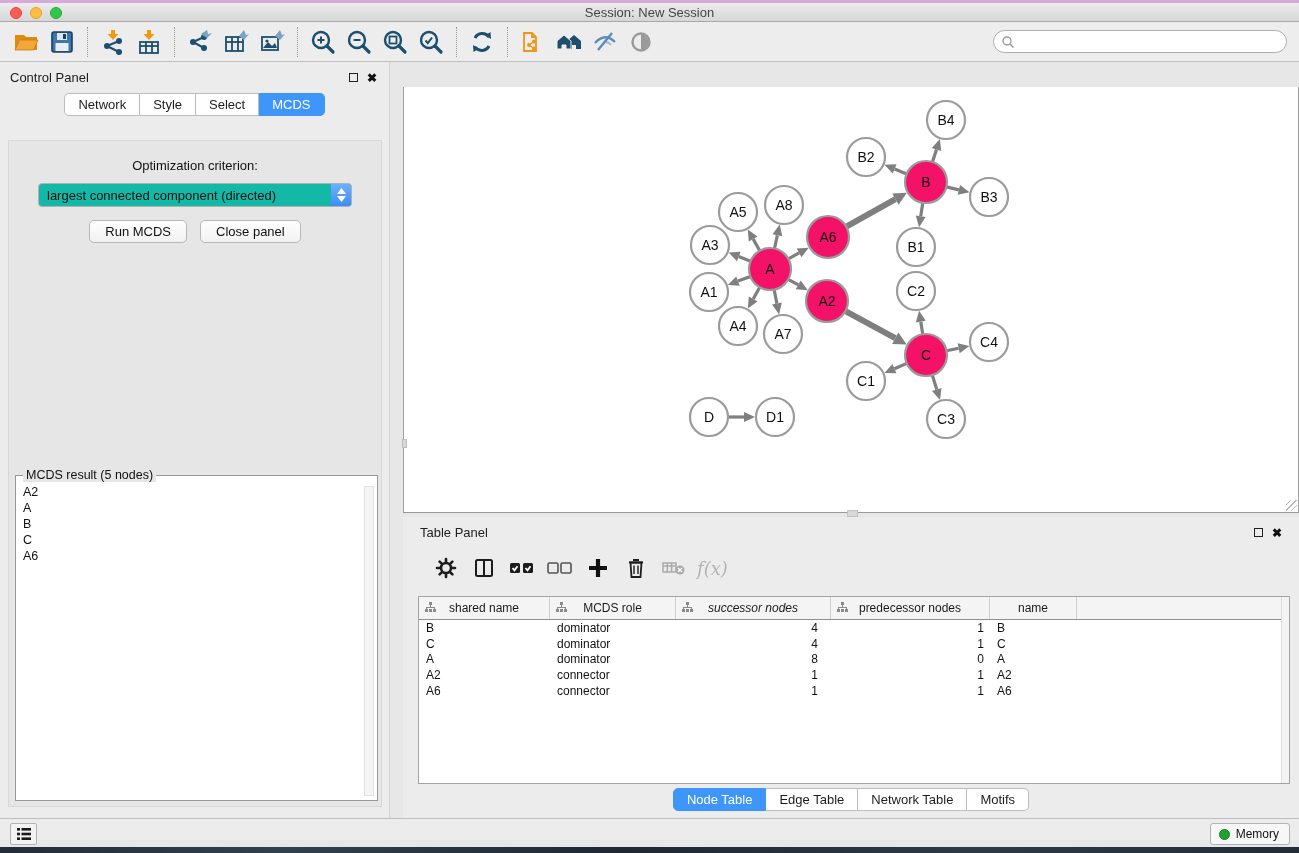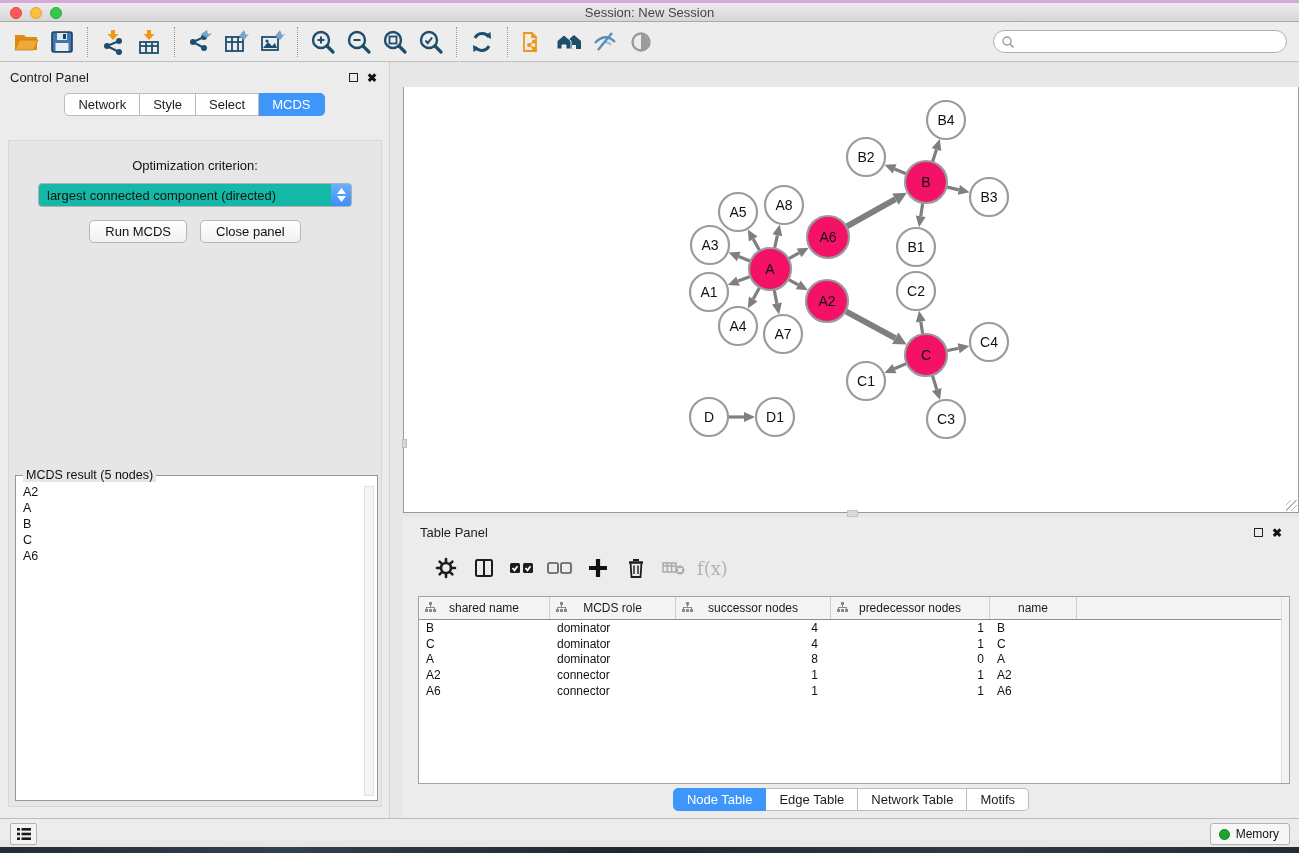--- a/index.html
+++ b/index.html
@@ -69,21 +69,21 @@
 
   
   .h-divider { position:absolute; left:403px; top:512px; width:896px; height:5px; border-top:1px solid #9a9a9a; }
   .h-divider .grip { position:absolute; left:444px; top:-3px; width:11px; height:7px; background:#d9d9d9; border:1px solid #c2c2c2; }
 
   
   .table-panel { position:absolute; left:403px; top:517px; width:896px; height:301px; background:#ececec; }
   .tp-head { display:flex; align-items:center; padding:8px 17px 2px 17px; }
   .tp-toolbar { display:flex; align-items:center; gap:0; margin:8px 0 0 24px; height:36px; }
   .tp-tbtn { width:38px; height:32px; display:flex; align-items:center; justify-content:center; }
-  .fx-label { font-family:"DejaVu Serif", serif; font-size:18px; color:#b3b3b3; margin-left:4px; }
+  .fx-label { font-family:"DejaVu Serif", serif; font-style:italic; font-size:18px; color:#b3b3b3; margin-left:4px; }
   .tp-table { position:absolute; left:15px; right:9px; top:79px; bottom:34px; background:#fff; border:1px solid #a3a3a3; overflow:hidden; }
   .tp-header-row { display:flex; height:23px; background:#f4f4f4; border-bottom:1px solid #8f8f8f; }
   .tp-hcell { display:flex; align-items:center; justify-content:center; position:relative; border-right:1px solid #cfcfcf; font-size:12px; color:#1a1a1a; }
   .tp-hcell .hier { position:absolute; left:6px; top:5px; }
   .tp-body {}
   .tp-row { display:flex; height:15.8px; align-items:center; font-size:12px; color:#111; }
   .tc { overflow:hidden; white-space:nowrap; }
   .tp-vscroll { position:absolute; right:0; top:0; bottom:0; width:8px; background:#f3f3f3; border-left:1px solid #ddd; }
   .tp-tabs { position:absolute; bottom:7px; left:0; right:0; display:flex; justify-content:center; }
 
@@ -494,21 +494,21 @@
               <rect x="4" y="0" width="3" height="3"></rect>
               <rect x="0" y="7" width="3" height="3"></rect>
               <rect x="4" y="7" width="3" height="3"></rect>
               <rect x="8" y="7" width="3" height="3"></rect>
               <path d="M5 3h1v3H5z"></path>
               <path d="M1 5h9v1H1z M1 5h1v2H1z M9 5h1v2H9z"></path>
             </g>
           </svg>
           <span>MCDS role</span>
         </div>
-        <div class="tp-hcell" style="width: 155px;">
+        <div class="tp-hcell" style="width: 155px; font-style: italic;">
           <svg class="hier" width="11" height="11" viewBox="0 0 11 11">
             <g fill="#8a8a8a">
               <rect x="4" y="0" width="3" height="3"></rect>
               <rect x="0" y="7" width="3" height="3"></rect>
               <rect x="4" y="7" width="3" height="3"></rect>
               <rect x="8" y="7" width="3" height="3"></rect>
               <path d="M5 3h1v3H5z"></path>
               <path d="M1 5h9v1H1z M1 5h1v2H1z M9 5h1v2H9z"></path>
             </g>
           </svg>

